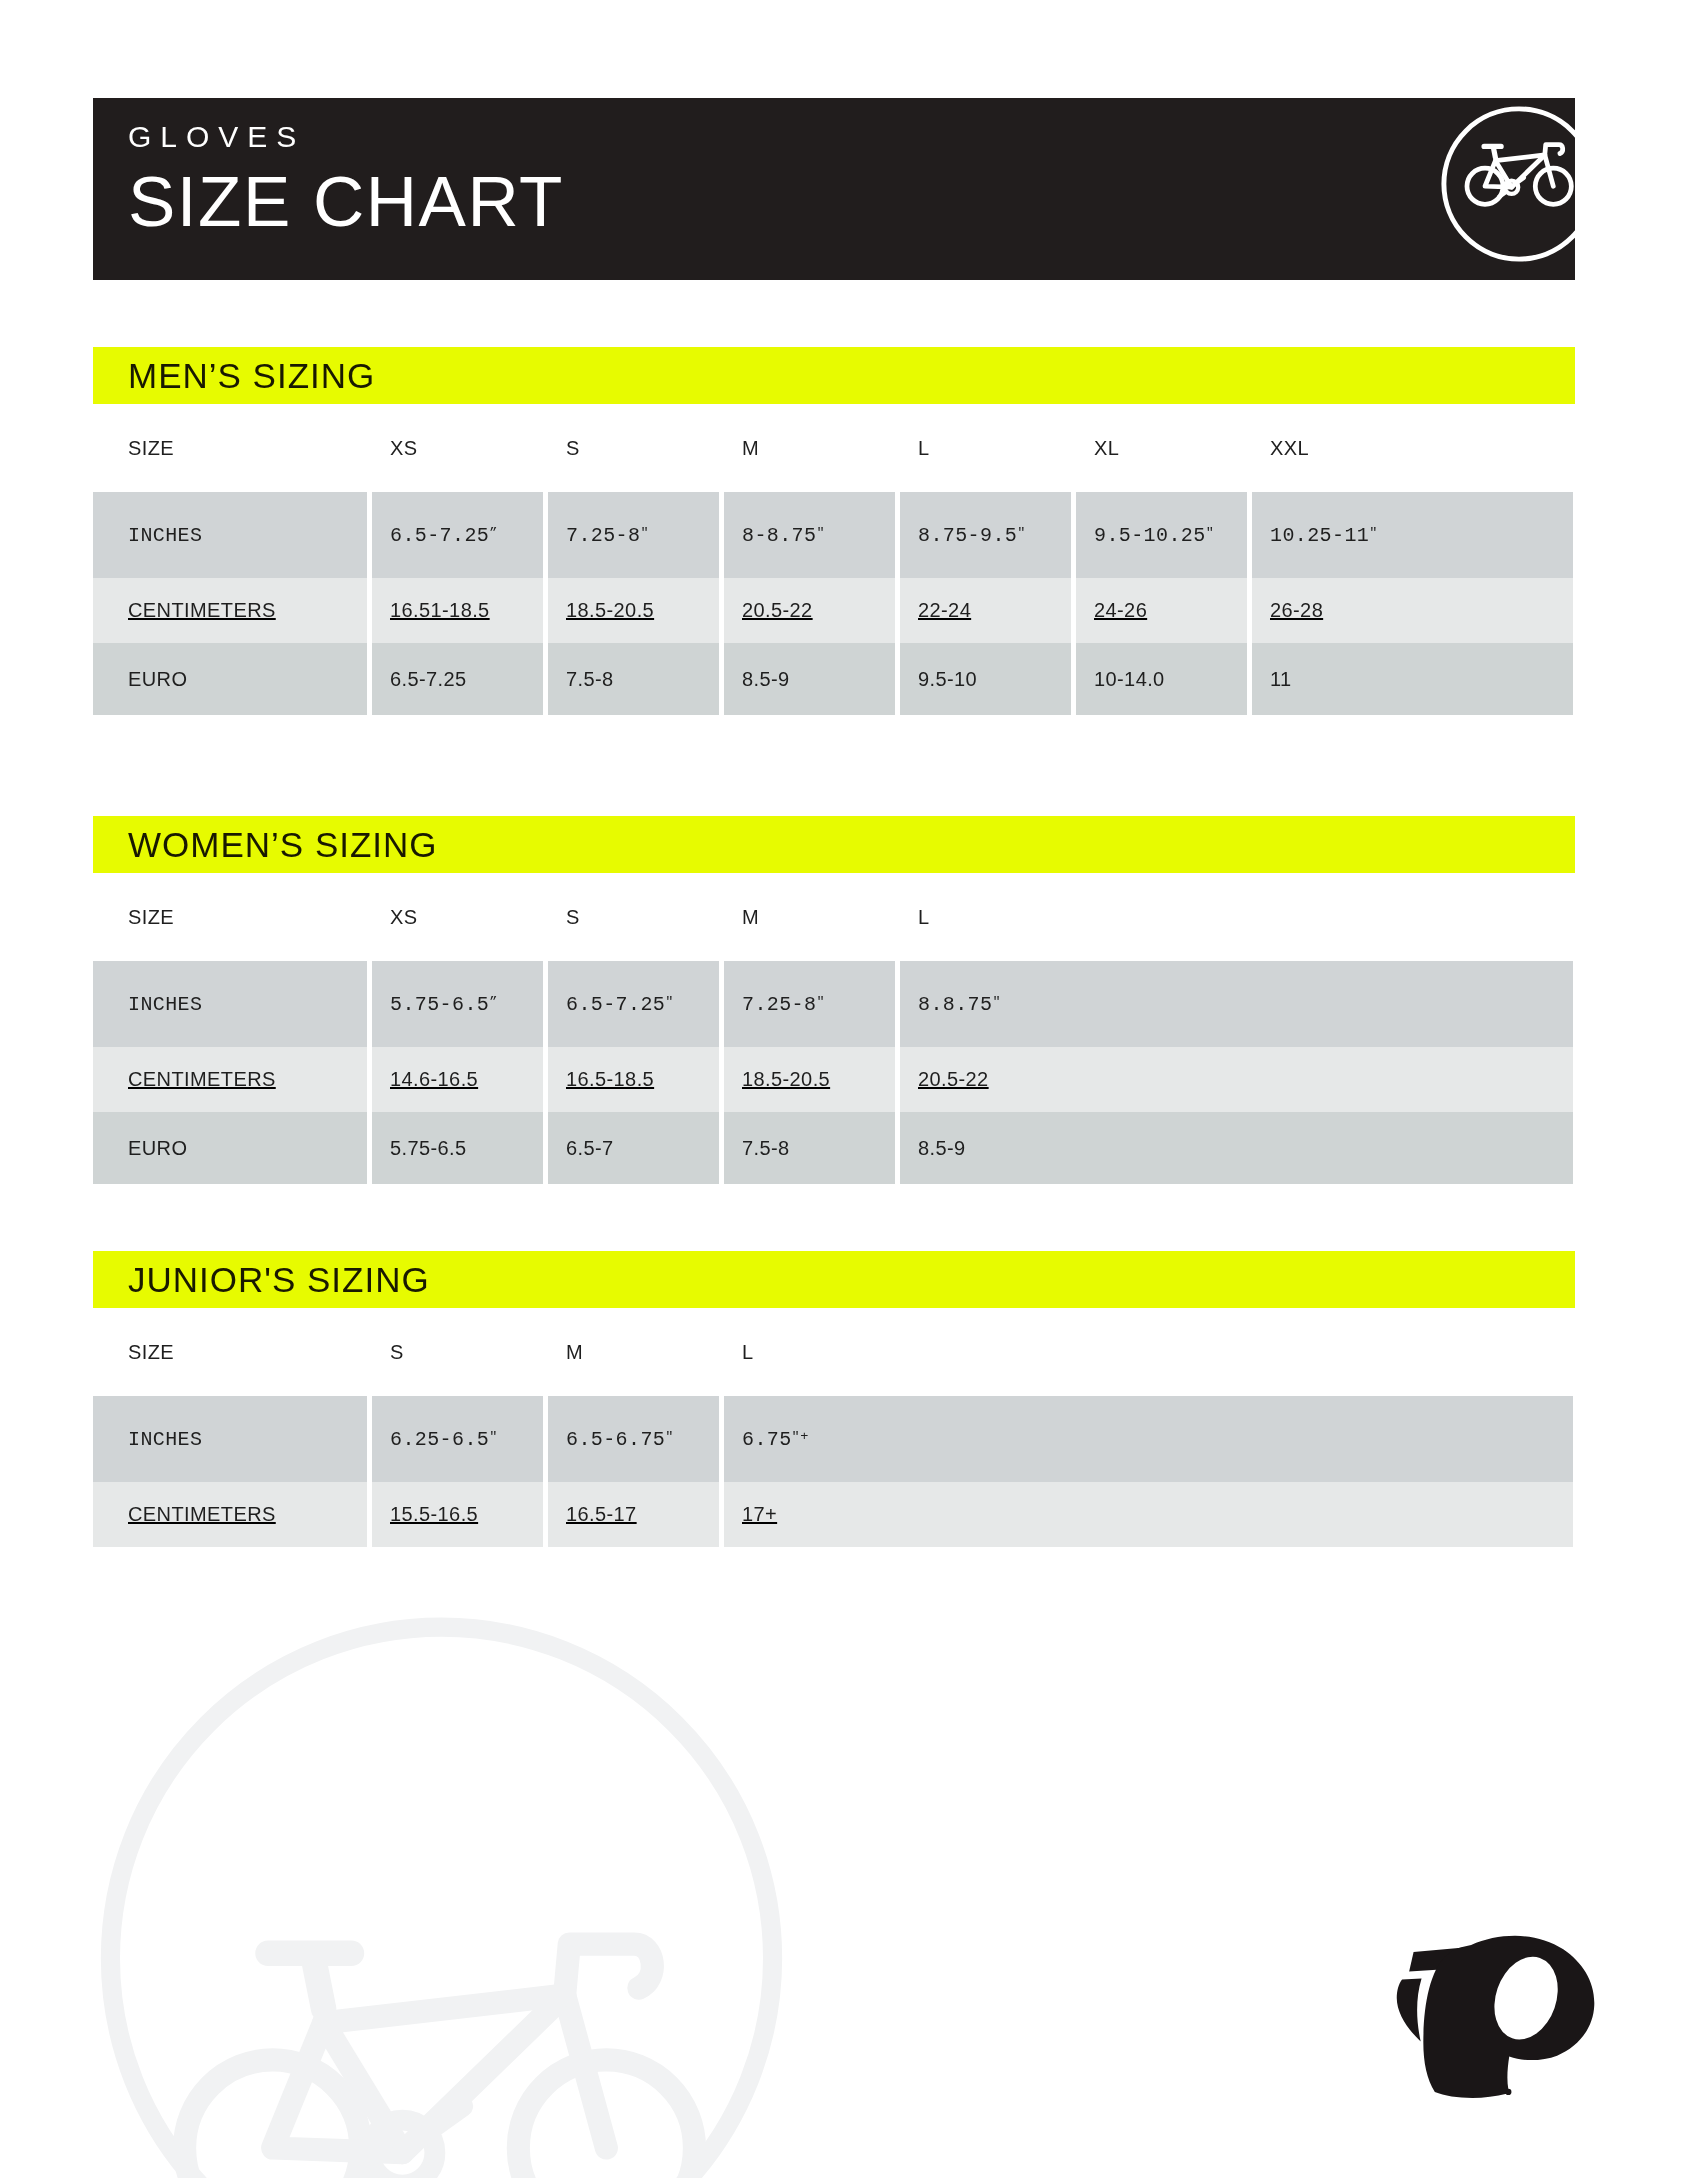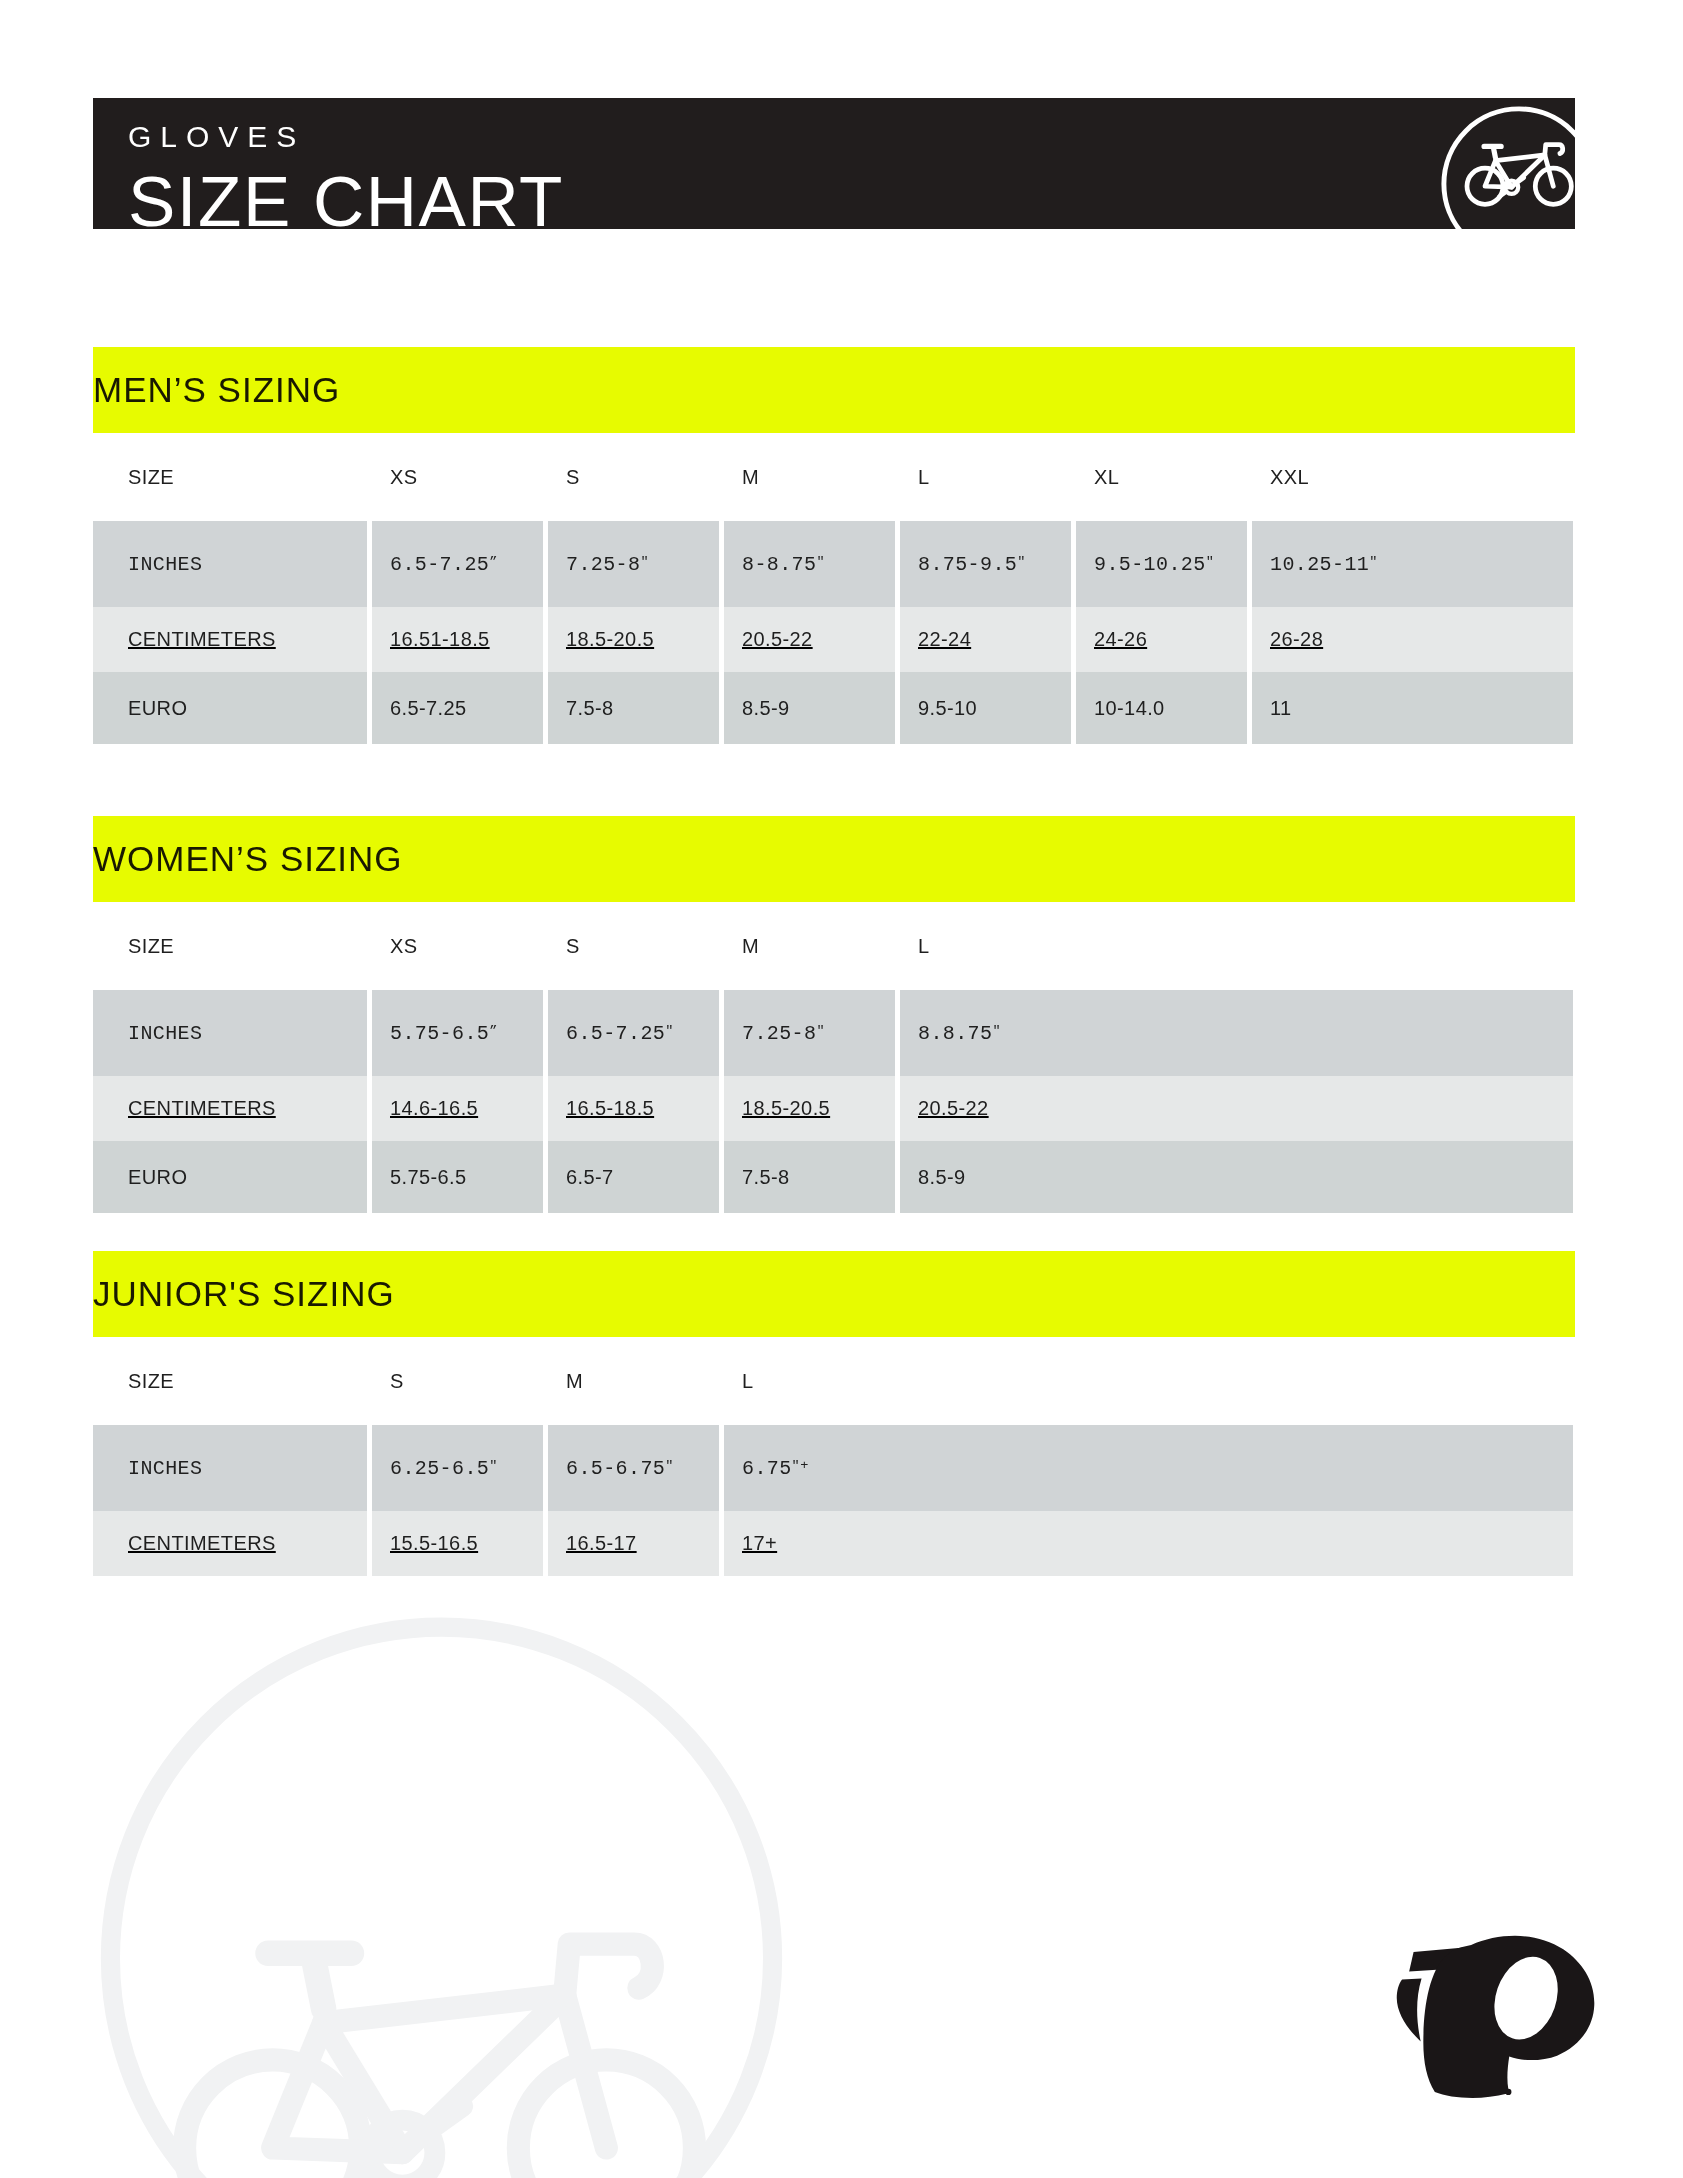--- a/index.html
+++ b/index.html
@@ -1,34 +1,34 @@
 <!DOCTYPE html>
 <html style="--header-bg: #211D1D; --accent-yellow: #E7FB00; --section-title-text: #191900; --row-inches-bg: #D0D4D6; --row-centimeters-bg: #E6E8E8; --row-euro-bg: #CFD4D4; --table-text: #1F1F1F; --watermark-gray: #F1F2F3;"><head>
 <meta charset="utf-8">
 <style>
   html,body{margin:0;padding:0;background:#fff;}
   .page{position:relative;width:1683px;height:2178px;background:#ffffff;overflow:hidden;
         font-family:"Liberation Sans", sans-serif;}
 
   
-  .topbar{position:absolute;left:93px;top:98px;width:1482px;height:131px;
+  .topbar{position:absolute;left:93px;top:98px;width:1482px;height:182px;
           background:var(--header-bg);overflow:hidden;color:#fff;}
   .topbar-text{position:absolute;left:35px;top:22px;}
   .category{font-size:30px;letter-spacing:9px;font-weight:400;}
   .big-title{font-size:71px;letter-spacing:1.5px;margin-top:7px;font-weight:400;}
   .bike-badge{position:absolute;top:2px;right:-28px;width:168px;height:168px;color:#ffffff;}
 
   
   section{position:absolute;left:93px;width:1482px;}
   #sections section:nth-of-type(1){top:347px;}
   #sections section:nth-of-type(2){top:816px;}
   #sections section:nth-of-type(3){top:1251px;}
 
-  .bar{height:86px;background:var(--accent-yellow);display:flex;align-items:center;
-       box-sizing:border-box;}
+  .bar{height:57px;background:var(--accent-yellow);display:flex;align-items:center;
+       padding-left:35px;box-sizing:border-box;}
   .bar span{font-size:35px;letter-spacing:1px;color:var(--section-title-text);}
 
   .row{display:grid;grid-template-columns:274px 171px 171px 171px 171px 171px 321px;
        column-gap:5px;}
   .row .cell{display:flex;align-items:center;padding-left:18px;box-sizing:border-box;
        font-size:20px;color:var(--table-text);letter-spacing:0.4px;white-space:nowrap;}
   .row .cell:first-child{padding-left:35px;}
   .row-size{height:88px;}
   .row-inches{height:86px;font-family:Liberation Mono, monospace;}       .row-inches .cell{background:var(--row-inches-bg);}
   .row-centimeters{height:65px;text-decoration:underline;}  .row-centimeters .cell{background:var(--row-centimeters-bg);}

